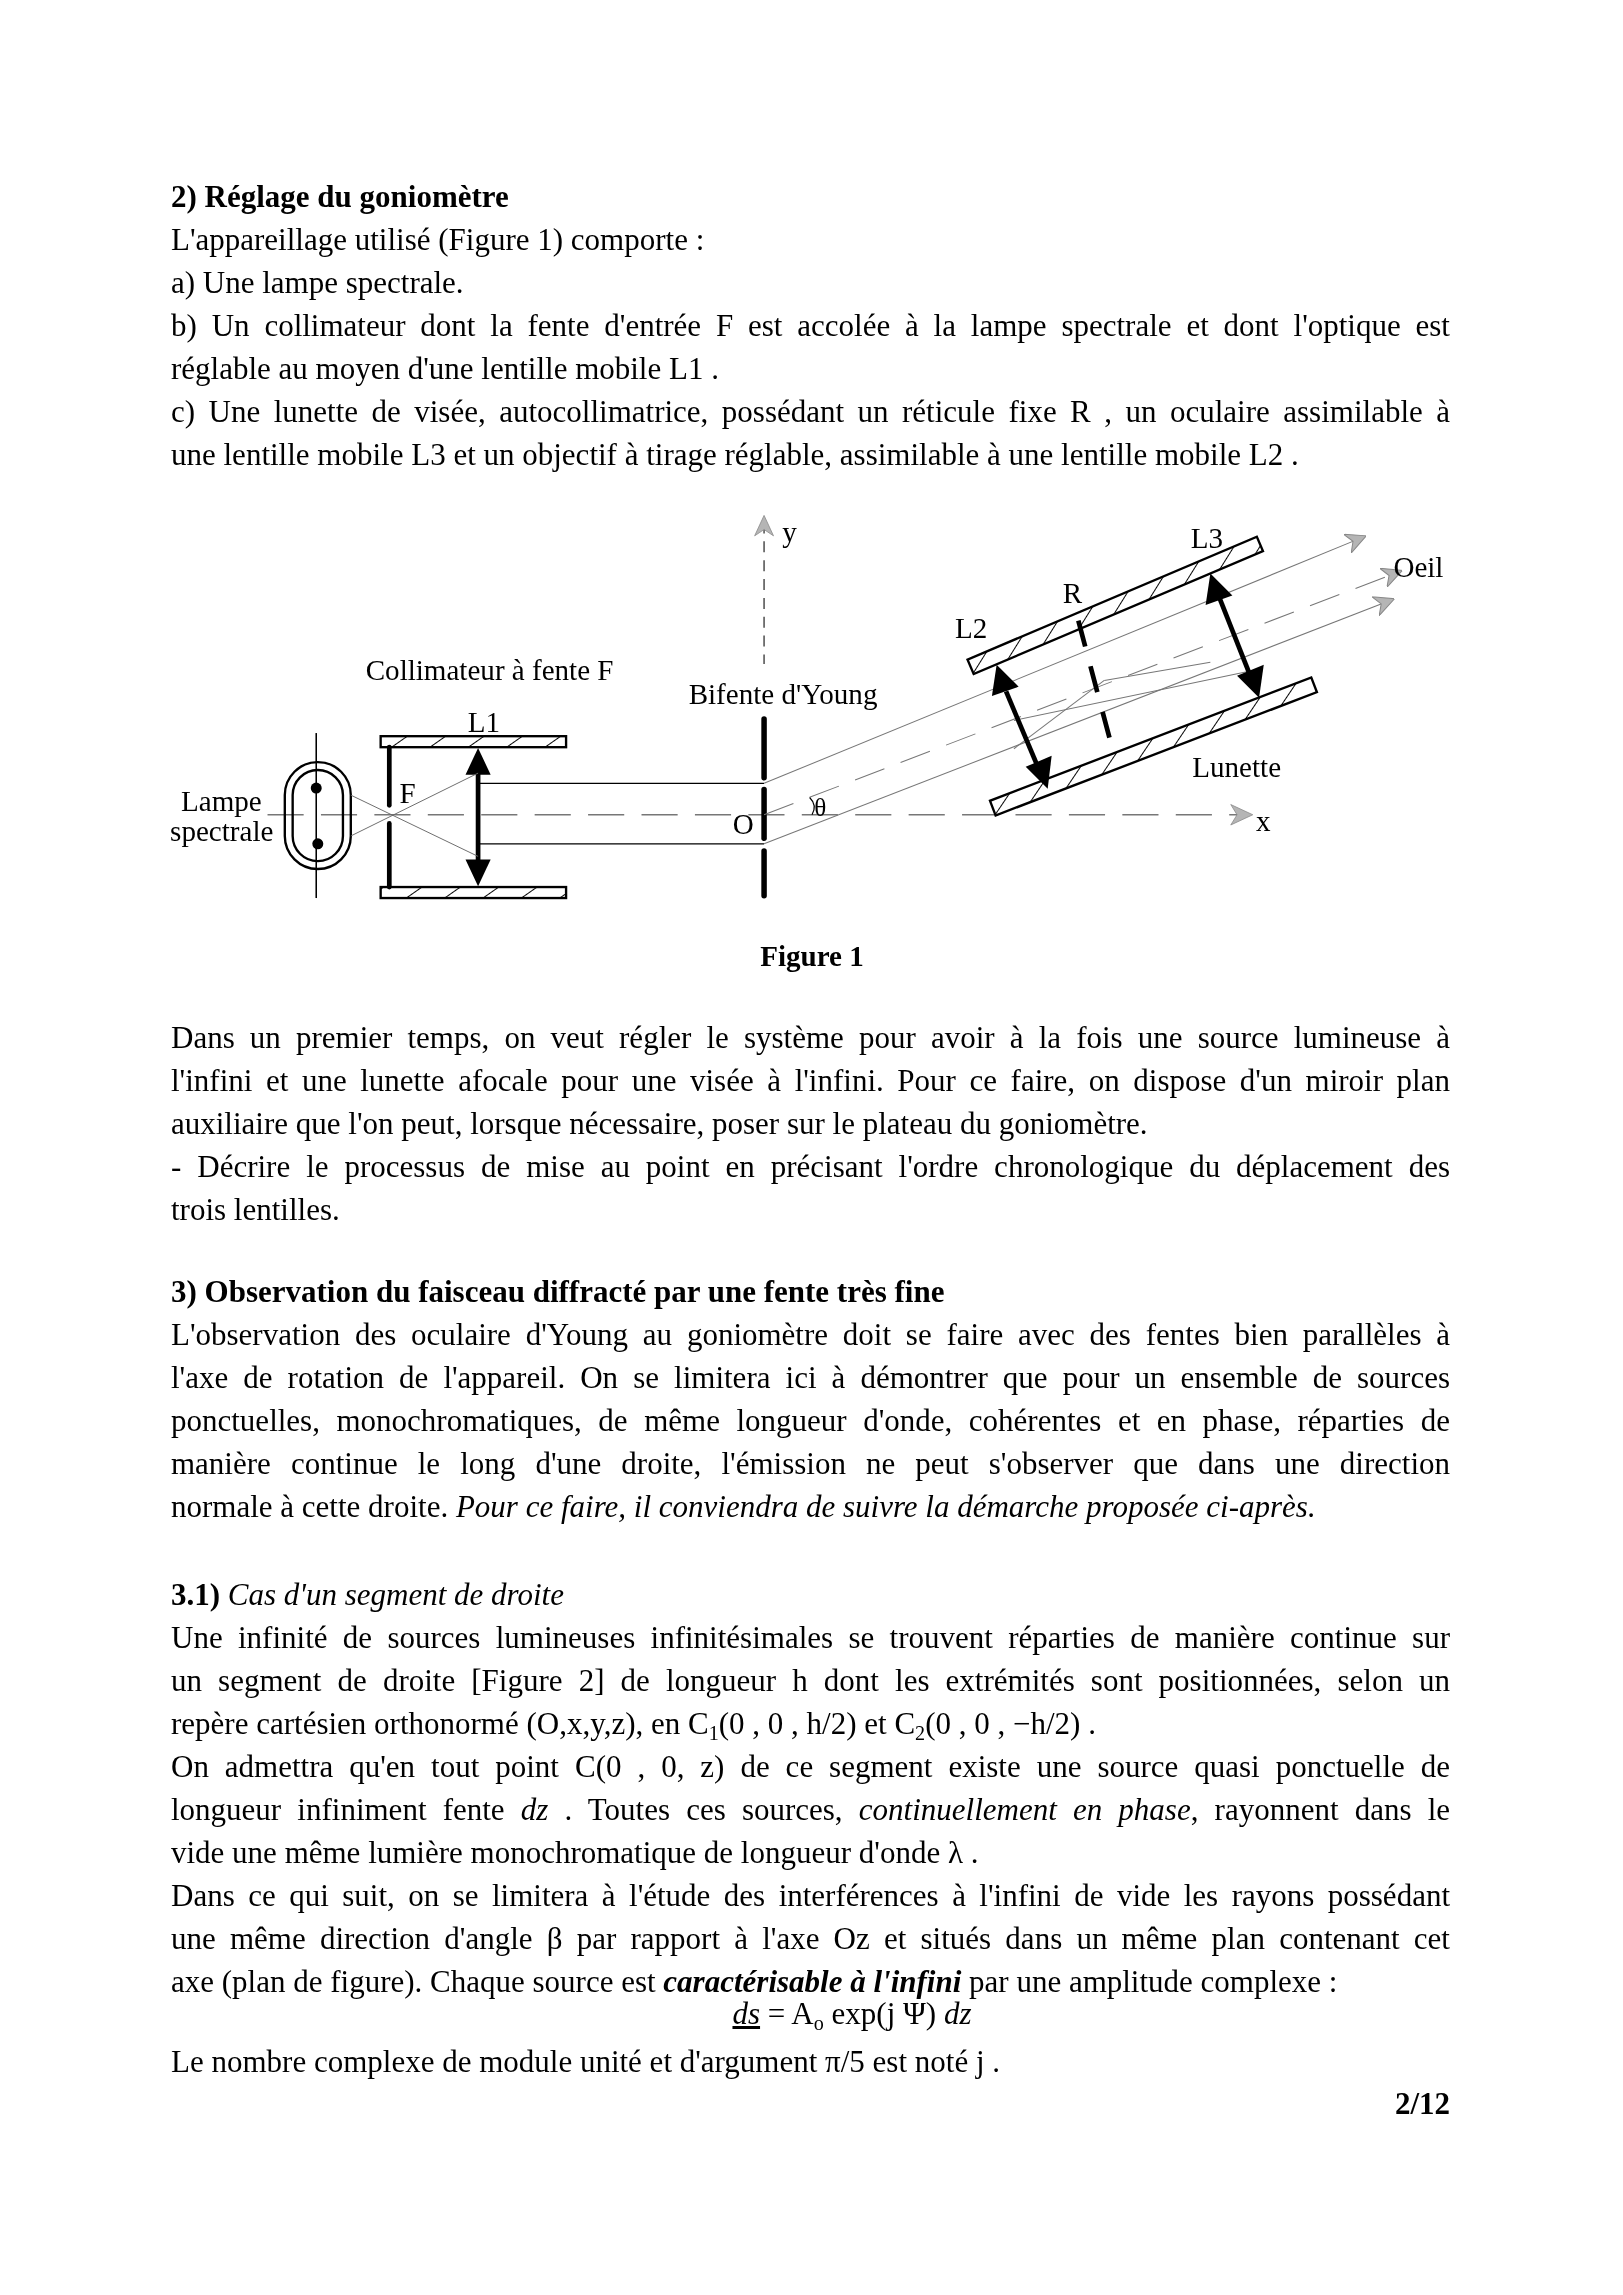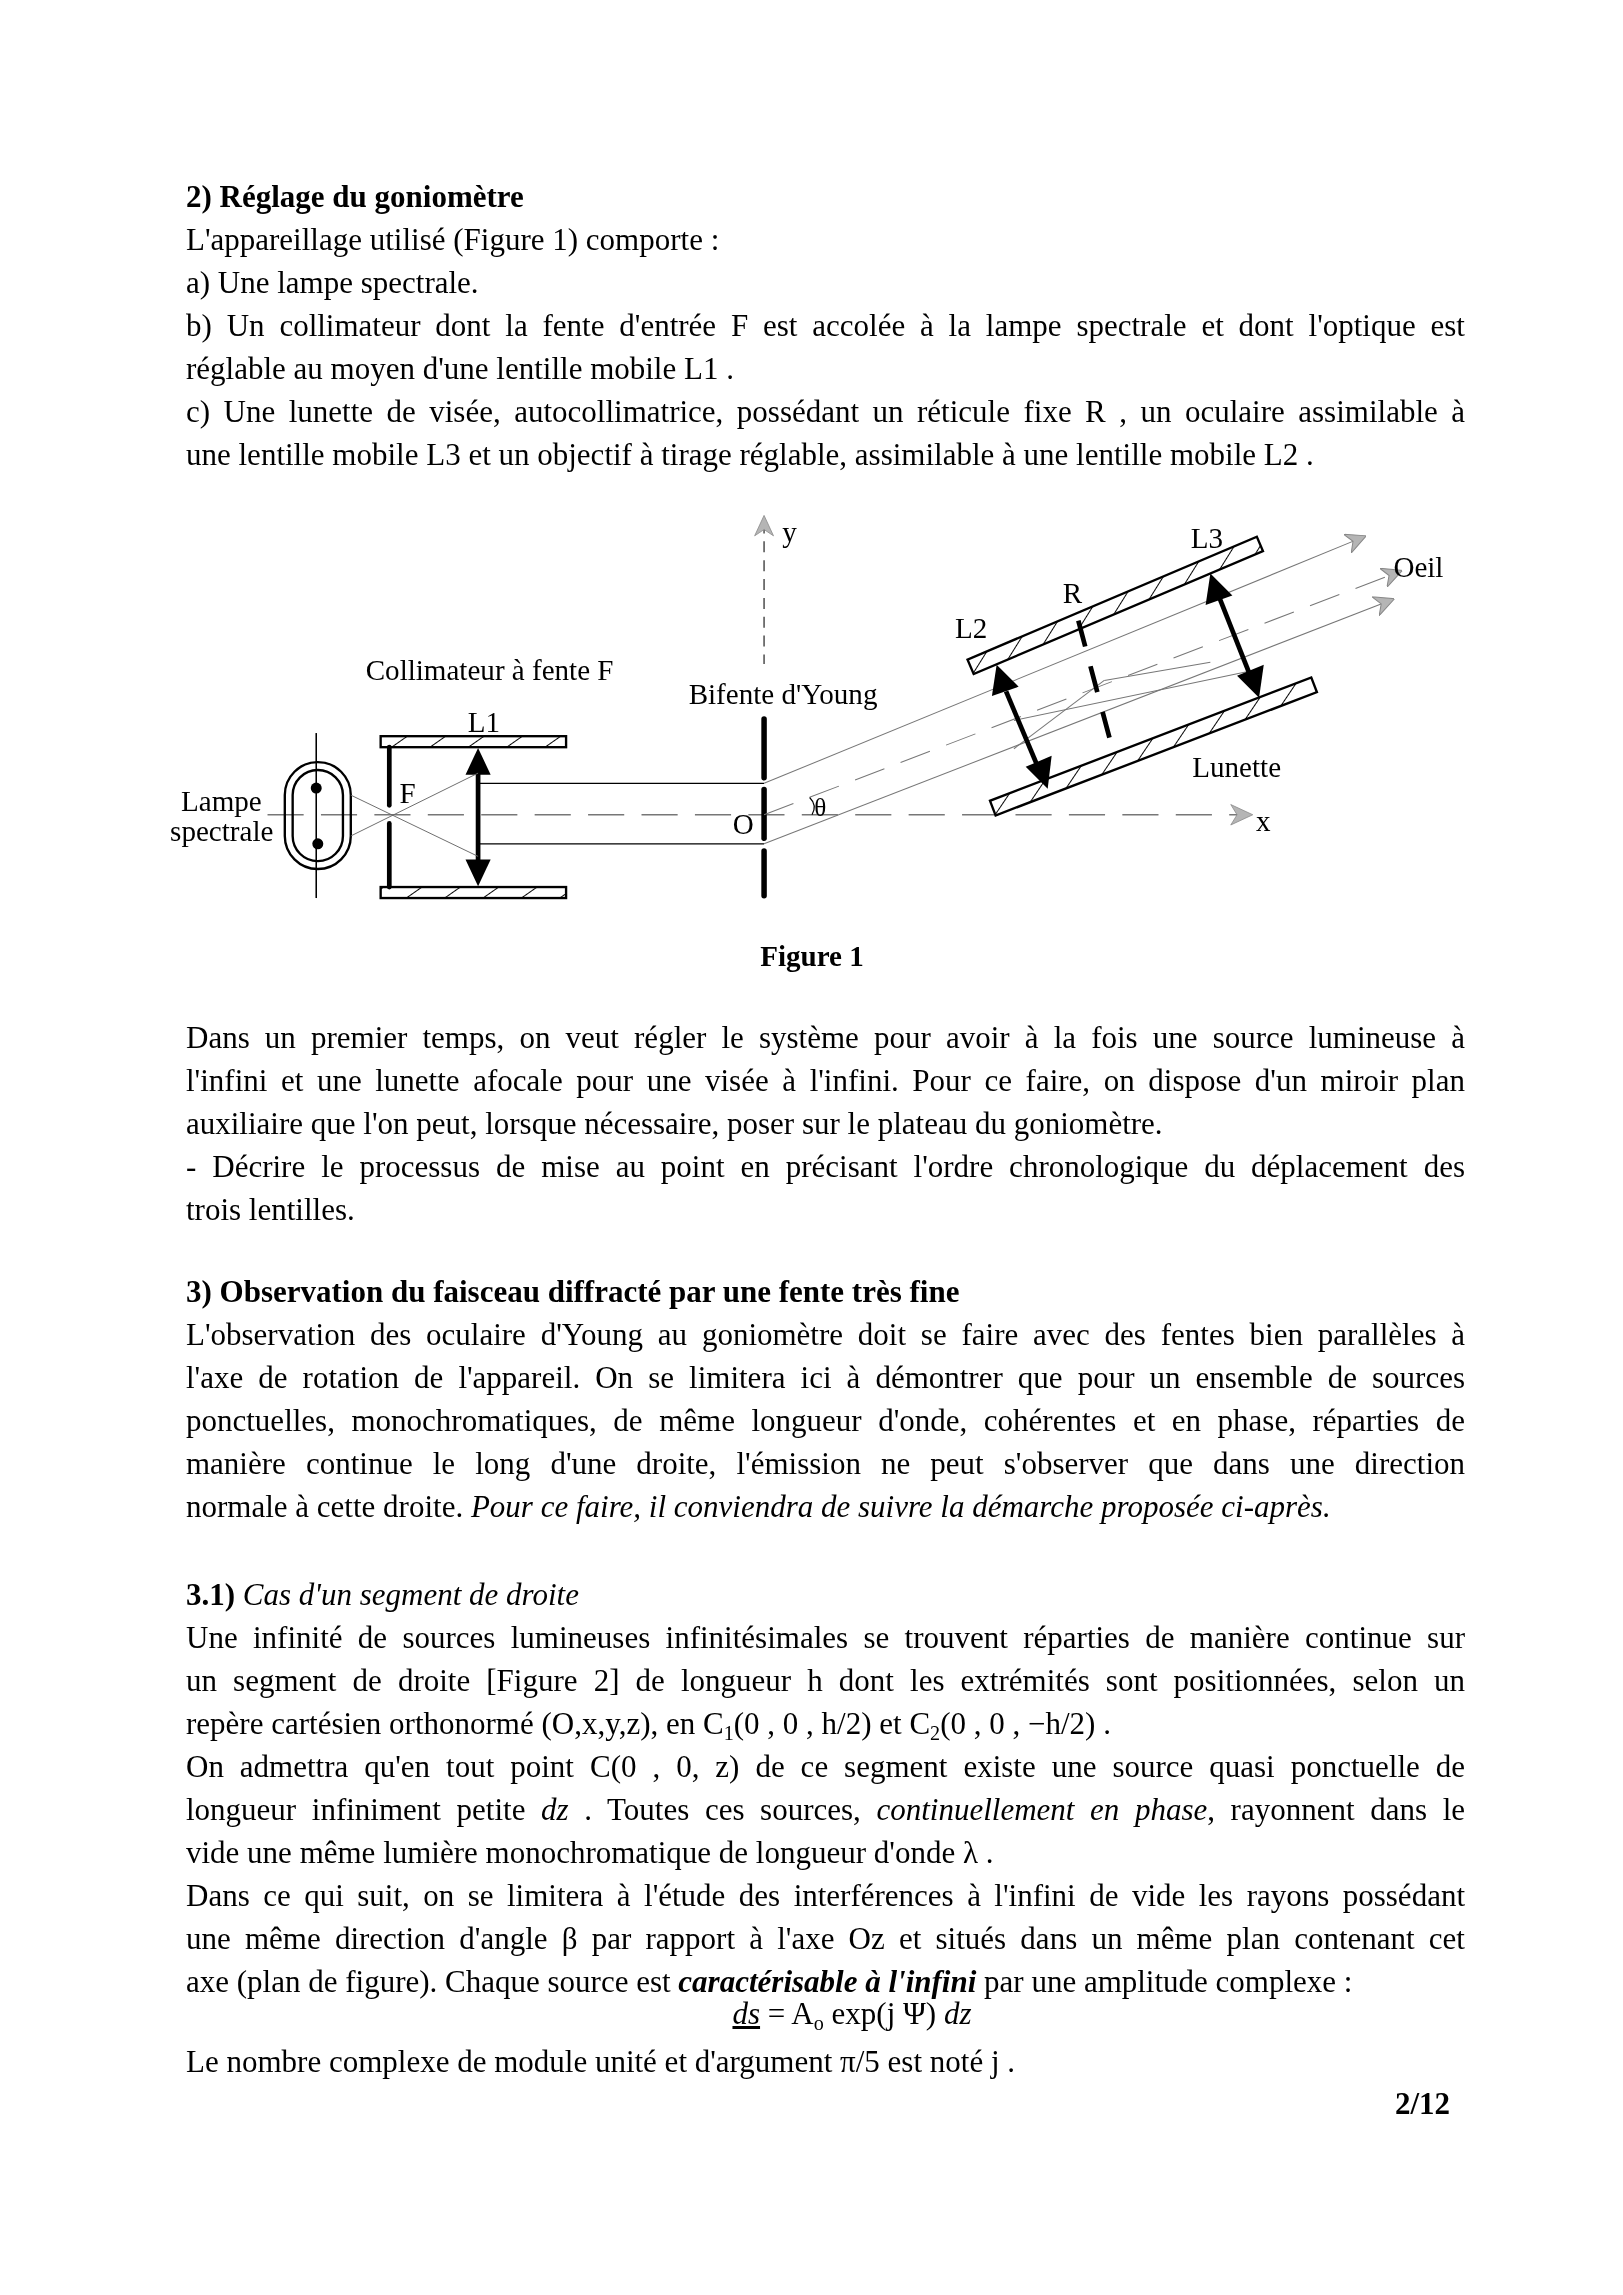--- a/index.html
+++ b/index.html
@@ -1,18 +1,18 @@
 <!DOCTYPE html>
 <html style="font-size:12.6px"><head>
 <meta charset="utf-8">
 <style>
   html, body { margin:0; padding:0; background:#ffffff; }
   body { width:1624px; height:2295px; position:relative; overflow:hidden;
          font-family:"Liberation Serif", "DejaVu Serif", serif; color:#000; }
-  .blk { position:absolute; left:186px; width:1279px; font-size:31px; line-height:43px; }
+  .blk { position:absolute; left:171px; width:1279px; font-size:31px; line-height:43px; }
   .line { display:block; height:43px; white-space:nowrap; }
   .just { text-align:justify; text-align-last:justify; white-space:normal; }
   .b { font-weight:bold; }
   .i { font-style:italic; }
   .bi { font-weight:bold; font-style:italic; }
   sub { font-size:0.65em; vertical-align:-0.3em; line-height:0; }
   #figure { position:absolute; left:0; top:0; width:1624px; height:2295px; pointer-events:none; }
   #figure text { font-family:"Liberation Serif", "DejaVu Serif", serif; font-size:37px; fill:#000; }
   .formula { position:absolute; left:0; width:1624px; text-align:center; font-size:31px; }
   .pagenum { position:absolute; right:174px; font-weight:bold; font-size:31px; }
@@ -145,21 +145,21 @@
   <span class="line just">manière continue le long d'une droite, l'émission ne peut s'observer que dans une direction</span>
   <span class="line"><span>normale à cette droite. </span><span class="i">Pour ce faire, il conviendra de suivre la démarche proposée ci-après.</span></span>
 </div>
 
 <div class="blk" style="top:1573px;">
   <span class="line"><span class="b">3.1)</span><span class="i"> Cas d'un segment de droite</span></span>
   <span class="line just">Une infinité de sources lumineuses infinitésimales se trouvent réparties de manière continue sur</span>
   <span class="line just">un segment de droite [Figure 2] de longueur  h  dont les extrémités sont positionnées, selon un</span>
   <span class="line"><span>repère cartésien orthonormé (O,x,y,z), en  C</span><sub>1</sub><span>(0 , 0 , h/2)  et  C</span><sub>2</sub><span>(0 , 0 , −h/2) .</span></span>
   <span class="line just">On admettra qu'en tout point C(0 , 0, z) de ce segment existe une source quasi ponctuelle de</span>
-  <span class="line just"><span>longueur infiniment petite  </span><span class="i">dz</span><span> . Toutes ces sources, </span><span class="i">continuellement en phase</span><span>, rayonnent dans le</span></span>
+  <span class="line just"><span>longueur infiniment fente  </span><span class="i">dz</span><span> . Toutes ces sources, </span><span class="i">continuellement en phase</span><span>, rayonnent dans le</span></span>
   <span class="line">vide une même lumière monochromatique de longueur d'onde  λ .</span>
   <span class="line just">Dans ce qui suit, on se limitera à l'étude des interférences à l'infini de vide les rayons possédant</span>
   <span class="line just">une même direction d'angle  β  par rapport à l'axe  Oz  et situés dans un même plan contenant cet</span>
   <span class="line"><span>axe (plan de figure). Chaque source est </span><span class="bi">caractérisable à l'infini</span><span> par une amplitude complexe :</span></span>
 </div>
 
 <div class="formula" style="top:1996px;padding-left:40px;"><span class="i u">ds</span><span> = A</span><sub>o</sub><span> exp(j Ψ) </span><span class="i">dz</span></div>
 
 <div class="blk" style="top:2040px;">
   <span class="line">Le nombre complexe de module unité et d'argument  π/5  est noté  j .</span>

